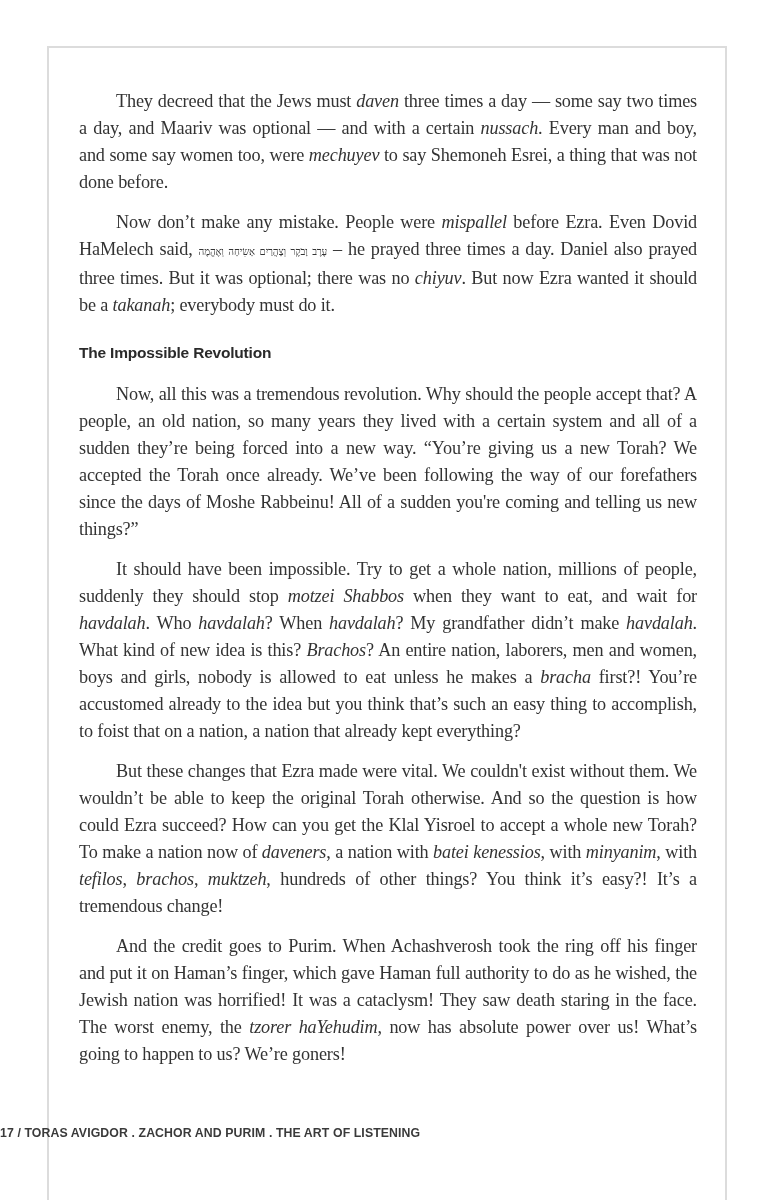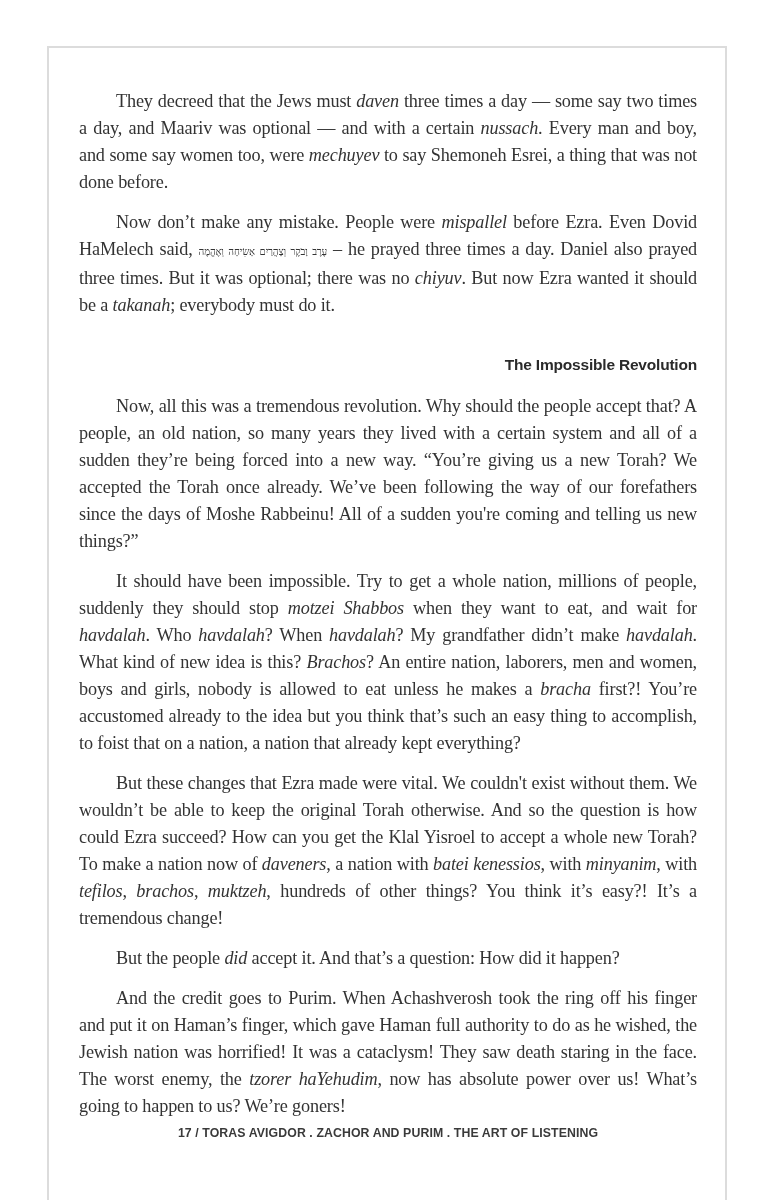--- a/index.html
+++ b/index.html
@@ -13,39 +13,38 @@
     font-family: "Liberation Serif", "DejaVu Serif", serif;
     font-size: 18.2px; line-height: 27px; color: #333333;
   }
   .content p {
     margin: 0 0 13px 0; text-indent: 37px; text-align: justify;
     letter-spacing: -0.15px;
   }
   .content p em { font-style: italic; }
   .heading {
     font-family: "Liberation Sans", "DejaVu Sans", sans-serif;
-    font-weight: bold; font-size: 15.5px; text-align: right; color: #2a2a2a;
-    margin: 32px 0 15px 0; letter-spacing: -0.2px; text-indent: 0;
+    font-weight: bold; font-size: 15.5px; text-align: left; color: #2a2a2a;
+    margin: 20px 0 15px 0; letter-spacing: -0.2px; text-indent: 0;
   }
   .hebrew { font-family: "DejaVu Serif", "Liberation Serif", serif; font-size: 10px; }
   .footer {
-    position: absolute; left: 0; width: 776px; top: 1126px; text-align: center;
+    position: absolute; left: 0; width: 776px; top: 1126px; text-align: left;
     font-family: "Liberation Sans", "DejaVu Sans", sans-serif; font-weight: bold;
     font-size: 12.3px; color: #3a3a3a; letter-spacing: 0.1px;
   }
 </style>
 </head>
 <body>
 
 <div class="page-frame"></div>
 
 <div class="content" id="content">
     <p><span>They decreed that the Jews must </span><em>daven</em><span> three times a day — some say two times a day, and Maariv was optional — and with a certain </span><em>nussach</em><span>. Every man and boy, and some say women too, were </span><em>mechuyev</em><span> to say Shemoneh Esrei, a thing that was not done before.</span></p>
     <p><span>Now don’t make any mistake. People were </span><em>mispallel</em><span> before Ezra. Even Dovid HaMelech said, </span><span class="hebrew" dir="rtl">עֶרֶב וָבֹקֶר וְצָהֳרַיִם אָשִׂיחָה וְאֶהֱמֶה</span><span> – he prayed three times a day. Daniel also prayed three times. But it was optional; there was no </span><em>chiyuv</em><span>. But now Ezra wanted it should be a </span><em>takanah</em><span>; everybody must do it.</span></p>
     <div class="heading">The Impossible Revolution</div>
     <p><span>Now, all this was a tremendous revolution. Why should the people accept that? A people, an old nation, so many years they lived with a certain system and all of a sudden they’re being forced into a new way. “You’re giving us a new Torah? We accepted the Torah once already. We’ve been following the way of our forefathers since the days of Moshe Rabbeinu! All of a sudden you're coming and telling us new things?”</span></p>
     <p><span>It should have been impossible. Try to get a whole nation, millions of people, suddenly they should stop </span><em>motzei Shabbos</em><span> when they want to eat, and wait for </span><em>havdalah</em><span>. Who </span><em>havdalah</em><span>? When </span><em>havdalah</em><span>? My grandfather didn’t make </span><em>havdalah</em><span>. What kind of new idea is this? </span><em>Brachos</em><span>? An entire nation, laborers, men and women, boys and girls, nobody is allowed to eat unless he makes a </span><em>bracha</em><span> first?! You’re accustomed already to the idea but you think that’s such an easy thing to accomplish, to foist that on a nation, a nation that already kept everything?</span></p>
     <p><span>But these changes that Ezra made were vital. We couldn't exist without them. We wouldn’t be able to keep the original Torah otherwise. And so the question is how could Ezra succeed? How can you get the Klal Yisroel to accept a whole new Torah? To make a nation now of </span><em>daveners</em><span>, a nation with </span><em>batei kenessios</em><span>, with </span><em>minyanim</em><span>, with </span><em>tefilos</em><span>, </span><em>brachos</em><span>, </span><em>muktzeh</em><span>, hundreds of other things? You think it’s easy?! It’s a tremendous change!</span></p>
-    <p><span>But the people </span><em>did</em><span> accept it. And that’s a question: How did it happen?</span></p>
     <p><span>And the credit goes to Purim. When Achashverosh took the ring off his finger and put it on Haman’s finger, which gave Haman full authority to do as he wished, the Jewish nation was horrified! It was a cataclysm! They saw death staring in the face. The worst enemy, the </span><em>tzorer haYehudim</em><span>, now has absolute power over us! What’s going to happen to us? We’re goners!</span></p>
   </div>
 
 <div class="footer">17 / TORAS AVIGDOR . ZACHOR AND PURIM . THE ART OF LISTENING</div>
 
 </body></html>

